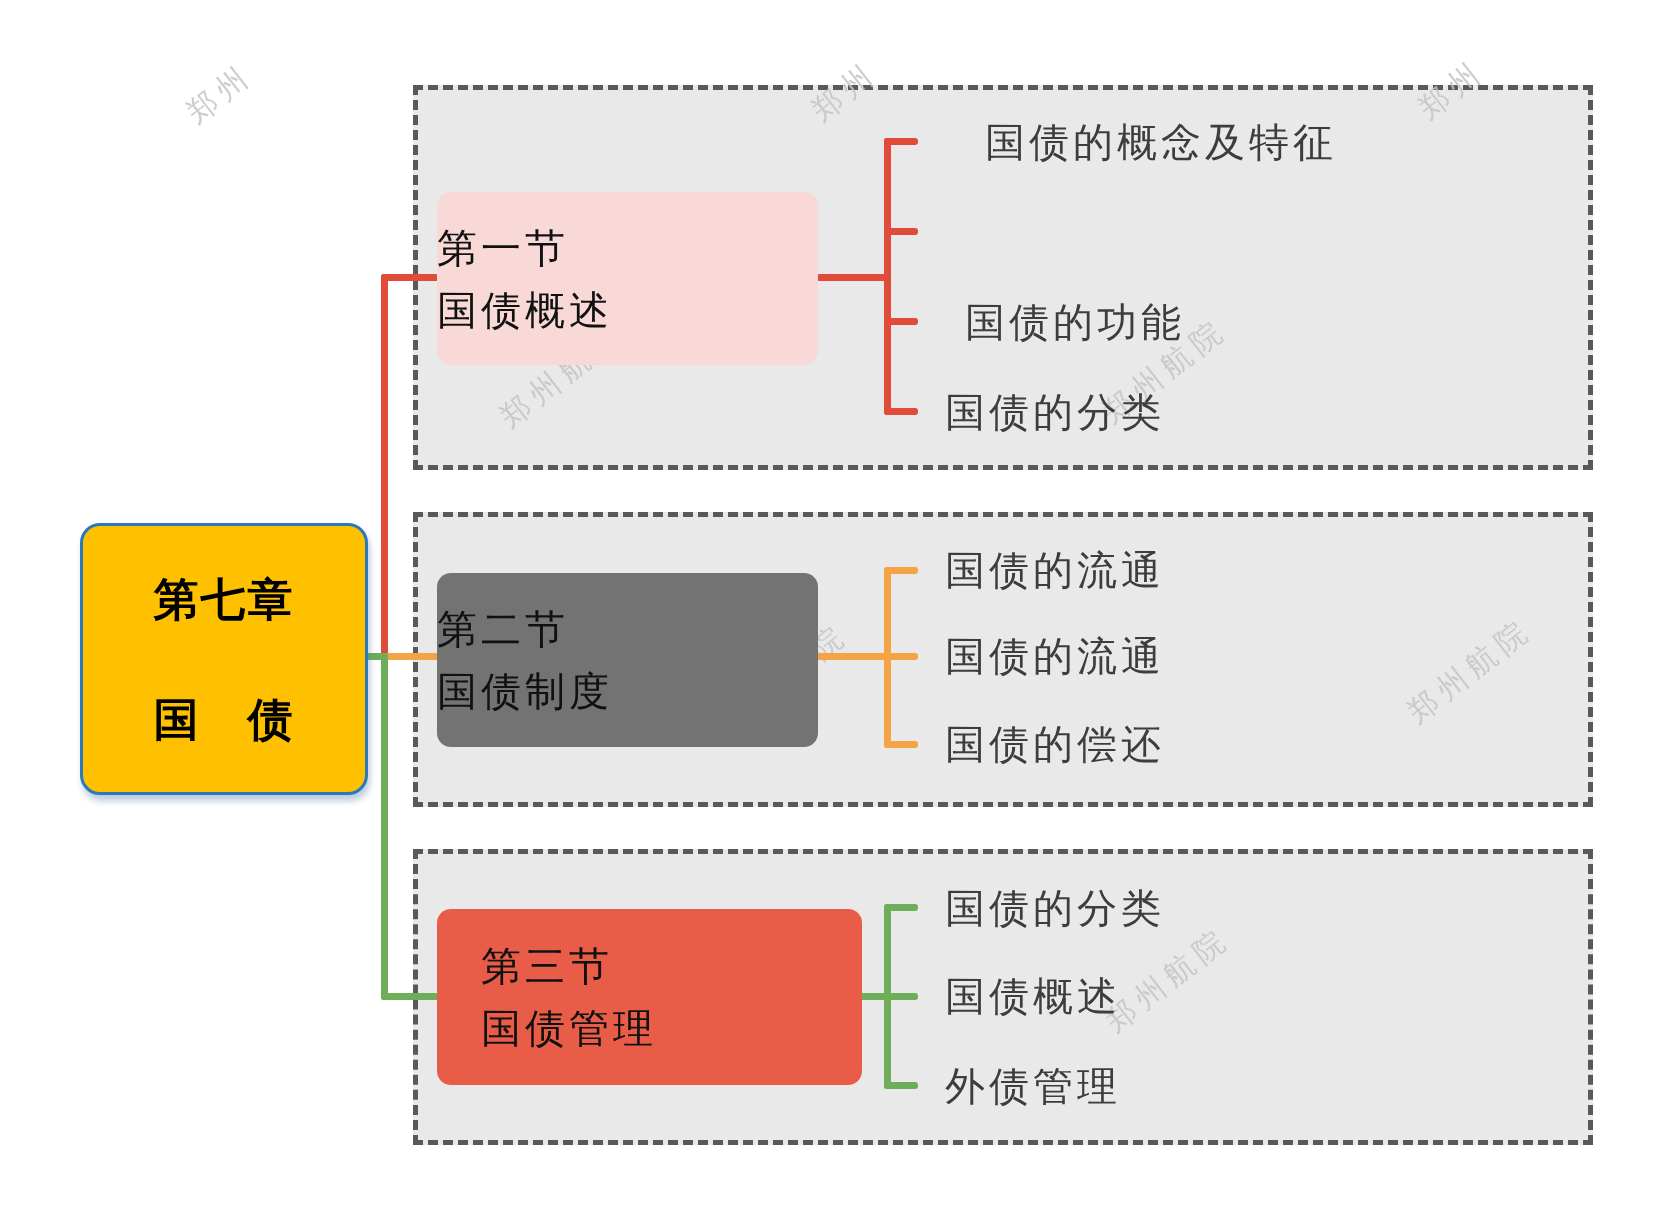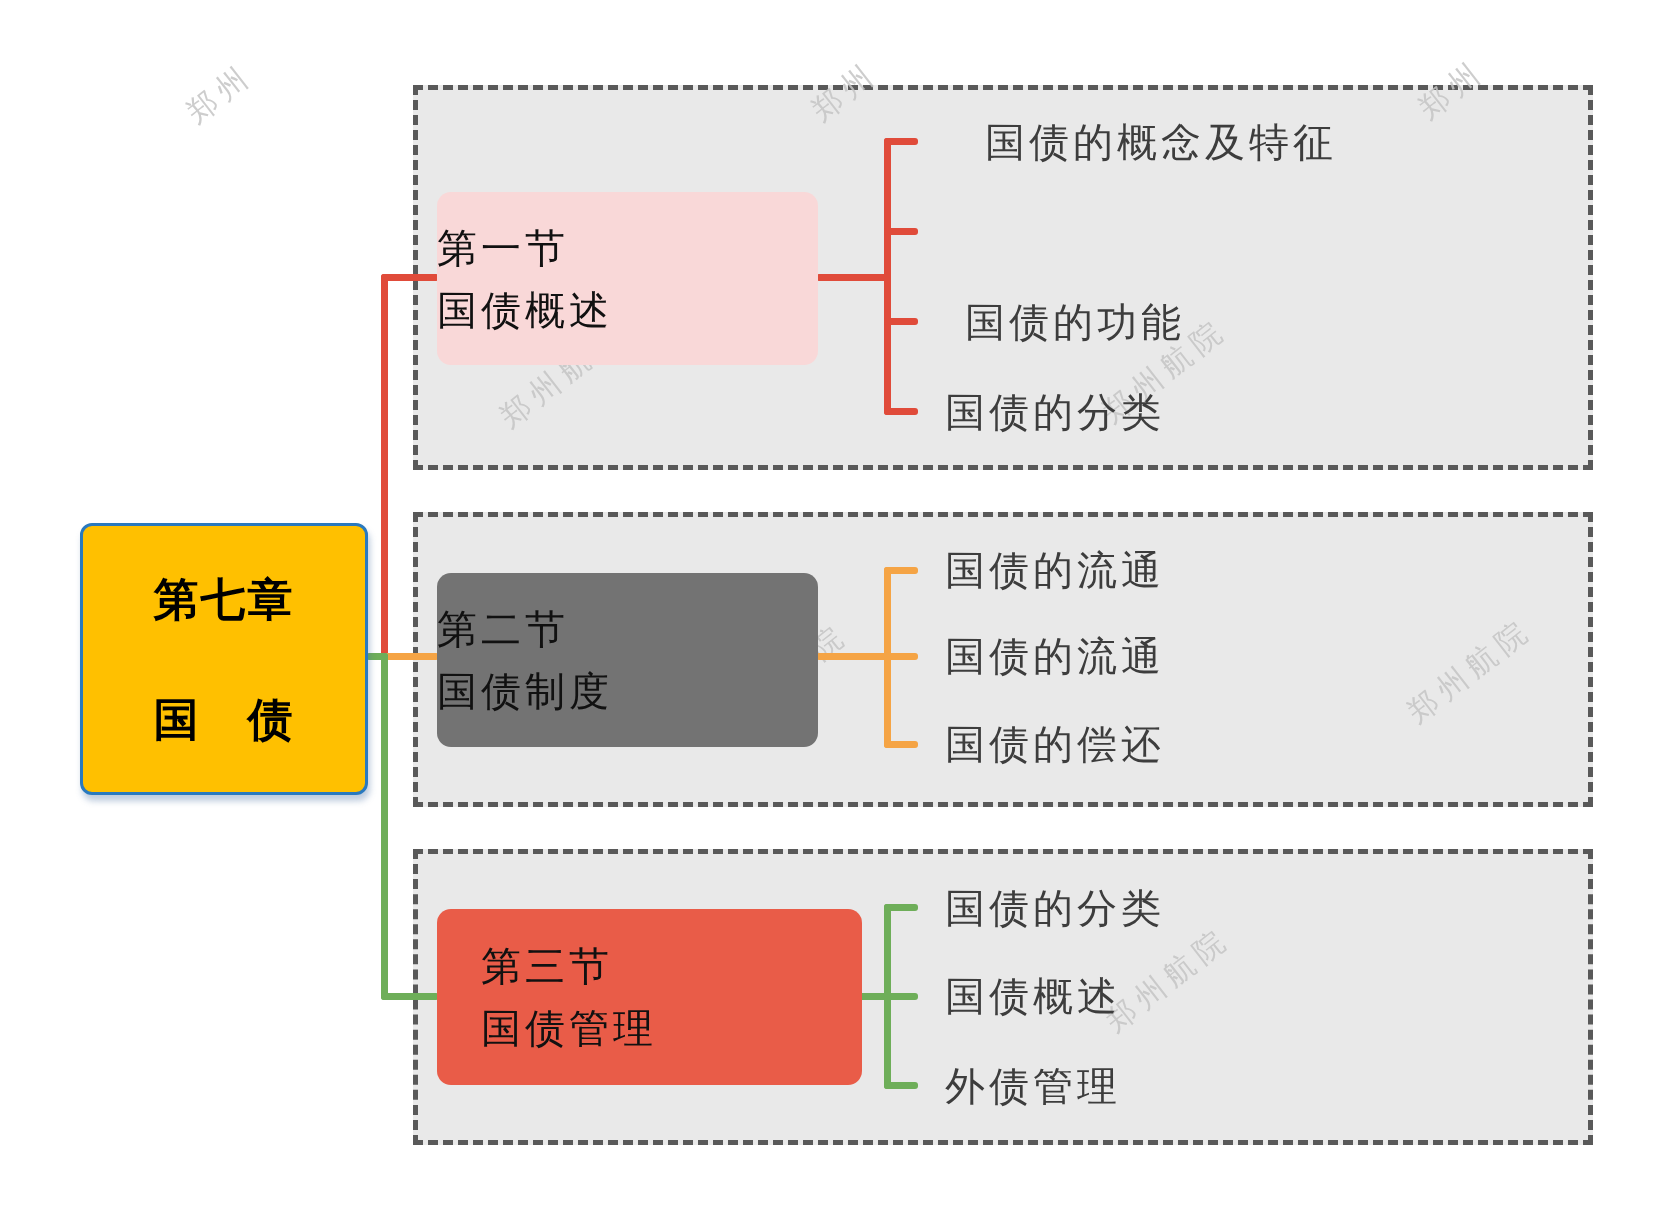--- a/index.html
+++ b/index.html
@@ -94,21 +94,21 @@
   }
   .s1i1{top:120px;margin-left:40px;} .s1i2{top:210px;} .s1i3{top:300px;margin-left:20px;} .s1i4{top:390px;}
   .s2i1{top:548px;} .s2i2{top:634px;} .s2i3{top:722px;}
   .s3i1{top:886px;} .s3i2{top:974px;} .s3i3{top:1064px;}
 
   
   .root{
     position:absolute;left:80px;top:523px;width:288px;height:272px;
     box-sizing:border-box;z-index:3;
     background:#FFC000;
-    border:3px solid #2979BF;border-radius:12px;
+    border:3px solid #2979BF;border-radius:20px;
     box-shadow:2px 6px 6px rgba(70,110,160,.35);
   }
   .root .rline{
     position:absolute;left:0;width:100%;height:56px;
     display:flex;align-items:center;justify-content:center;
     font-weight:bold;font-size:45px;letter-spacing:2px;color:#000000;
   }
   .root .rline1{top:46px;}
   .root .rline2{top:166px;}
 </style>

